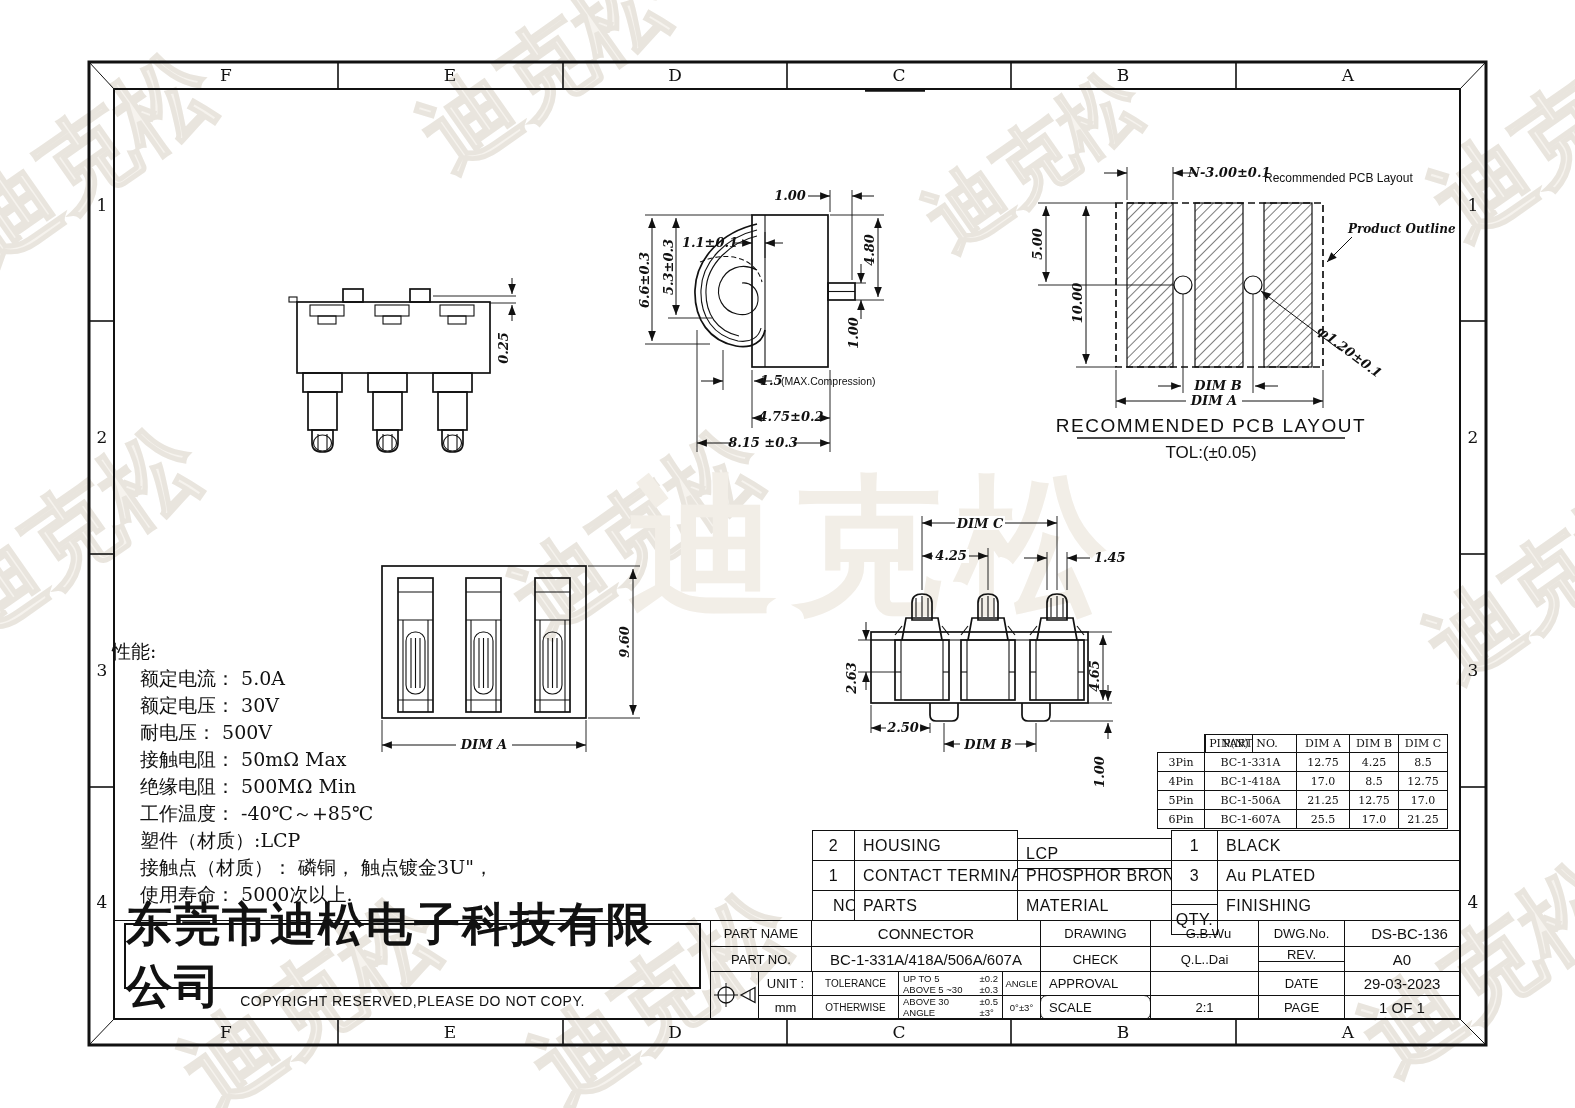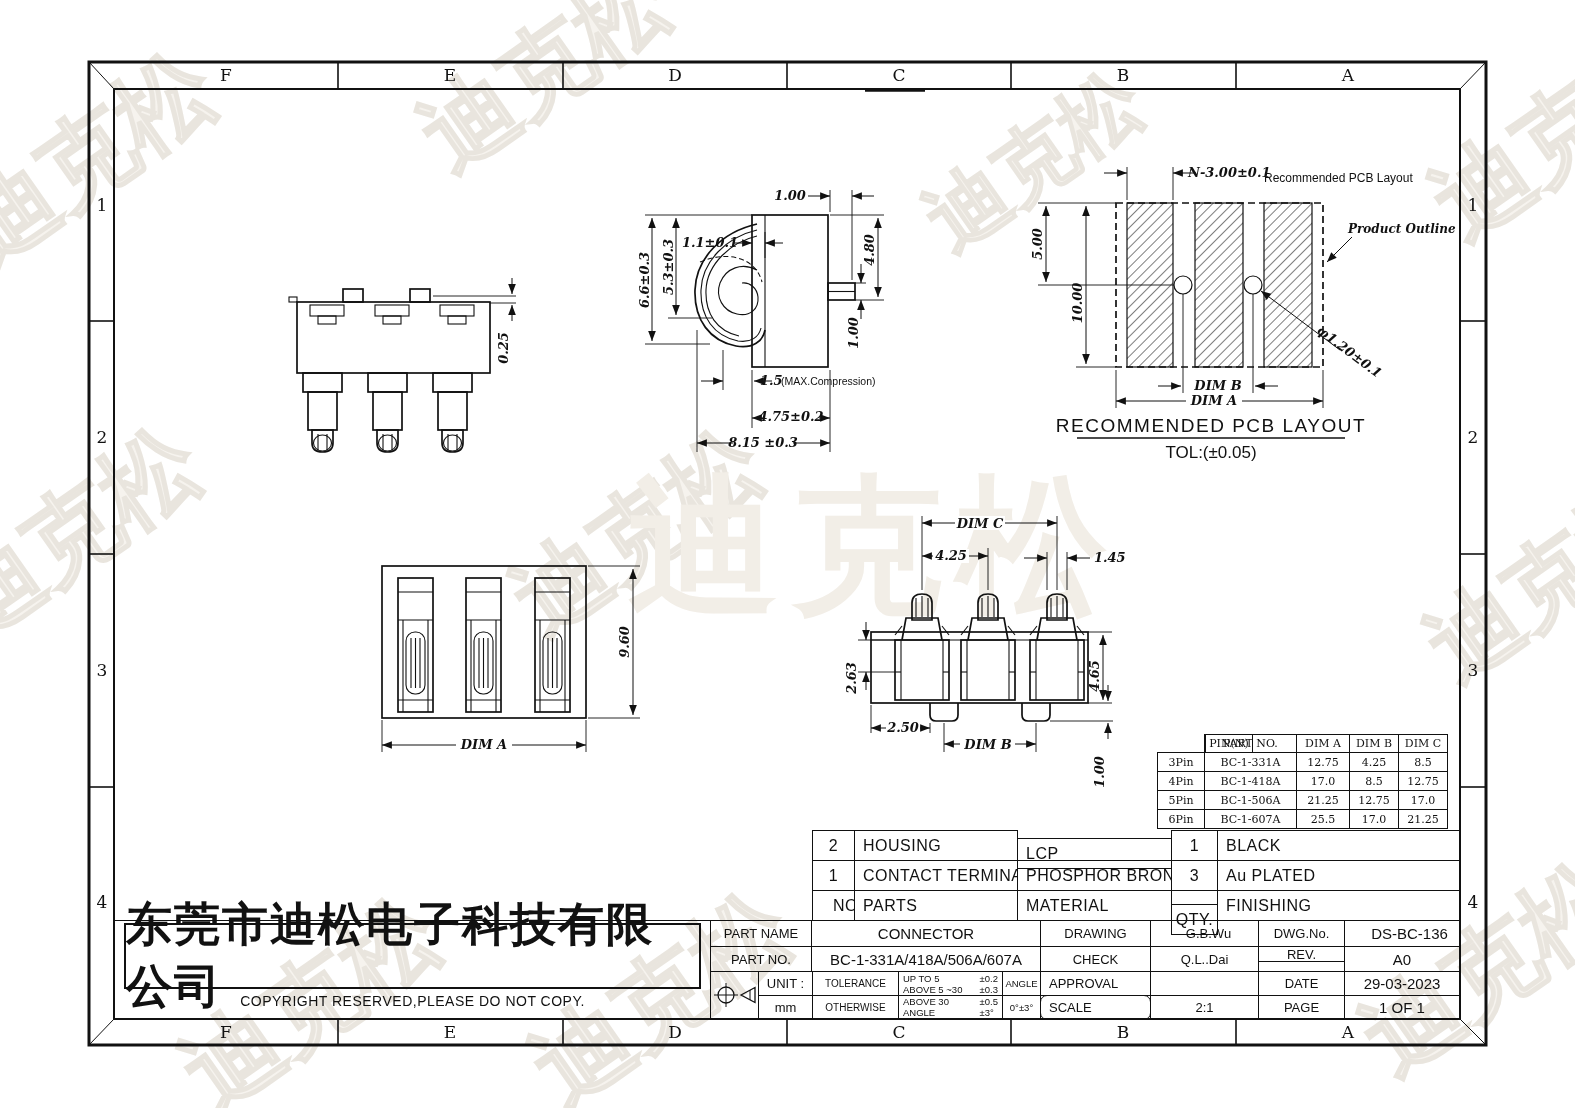--- a/index.html
+++ b/index.html
@@ -346,20 +346,32 @@
 
   <span class="fnum" style="left:92px;top:195px;">1</span>
   <span class="fnum" style="left:92px;top:427px;">2</span>
   <span class="fnum" style="left:92px;top:660px;">3</span>
   <span class="fnum" style="left:92px;top:892px;">4</span>
   <span class="fnum" style="left:1463px;top:195px;">1</span>
   <span class="fnum" style="left:1463px;top:427px;">2</span>
   <span class="fnum" style="left:1463px;top:660px;">3</span>
   <span class="fnum" style="left:1463px;top:892px;">4</span>
 
+  <div class="spec">
+    <div>性能:</div>
+    <div class="ind">额定电流： 5.0A</div>
+    <div class="ind">额定电压： 30V</div>
+    <div class="ind">耐电压： 500V</div>
+    <div class="ind">接触电阻： 50mΩ  Max</div>
+    <div class="ind">绝缘电阻： 500MΩ  Min</div>
+    <div class="ind">工作温度： -40℃～+85℃</div>
+    <div class="ind">塑件（材质）:LCP</div>
+    <div class="ind">接触点（材质）： 磷铜， 触点镀金3U"，</div>
+    <div class="ind">使用寿命： 5000次以上.</div>
+  </div>
 
   <div class="abs" style="left:1157px;top:734px;">
     <div class="cell pt" style="left:0;top:0;width:48px;height:19px;margin-left:48px;">PIN(N)</div>
     <div class="cell pt" style="left:47px;top:0;width:93px;height:19px;">PART NO.</div>
     <div class="cell pt" style="left:139px;top:0;width:54px;height:19px;">DIM A</div>
     <div class="cell pt" style="left:192px;top:0;width:50px;height:19px;">DIM B</div>
     <div class="cell pt" style="left:241px;top:0;width:50px;height:19px;">DIM C</div>
 
     <div class="cell pt" style="left:0;top:18px;width:48px;height:20px;">3Pin</div>
     <div class="cell pt" style="left:47px;top:18px;width:93px;height:20px;">BC-1-331A</div>

